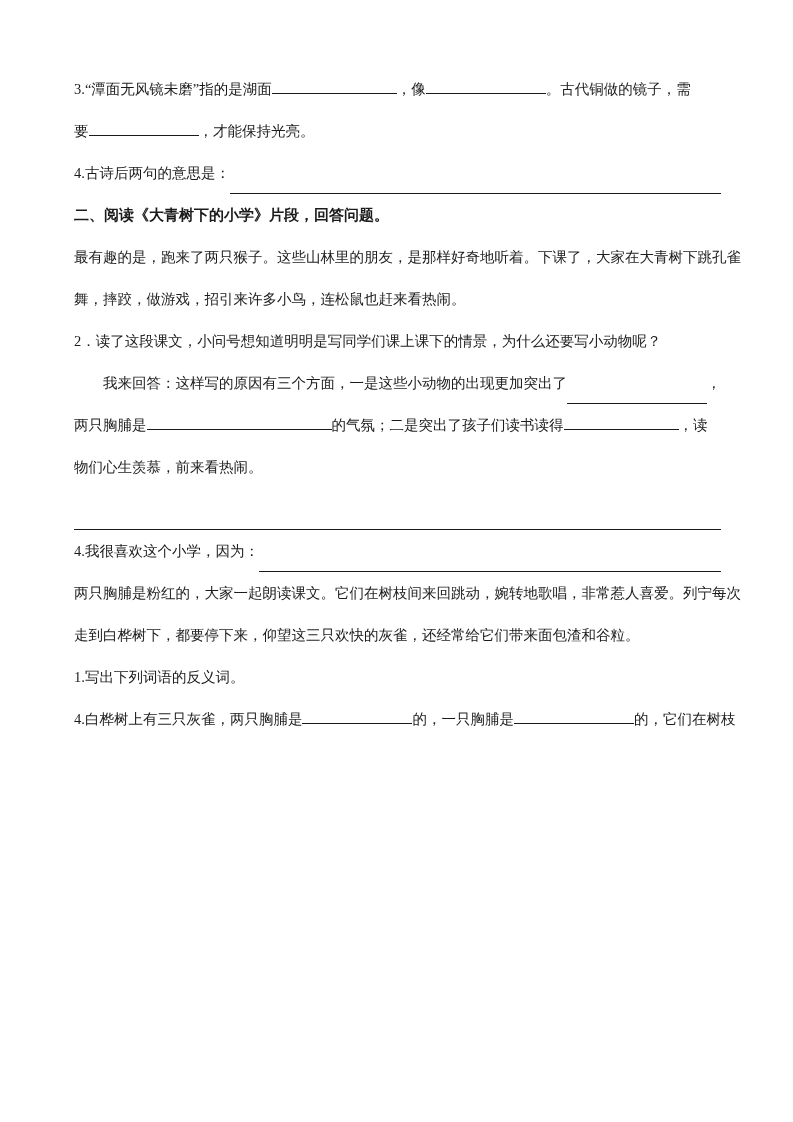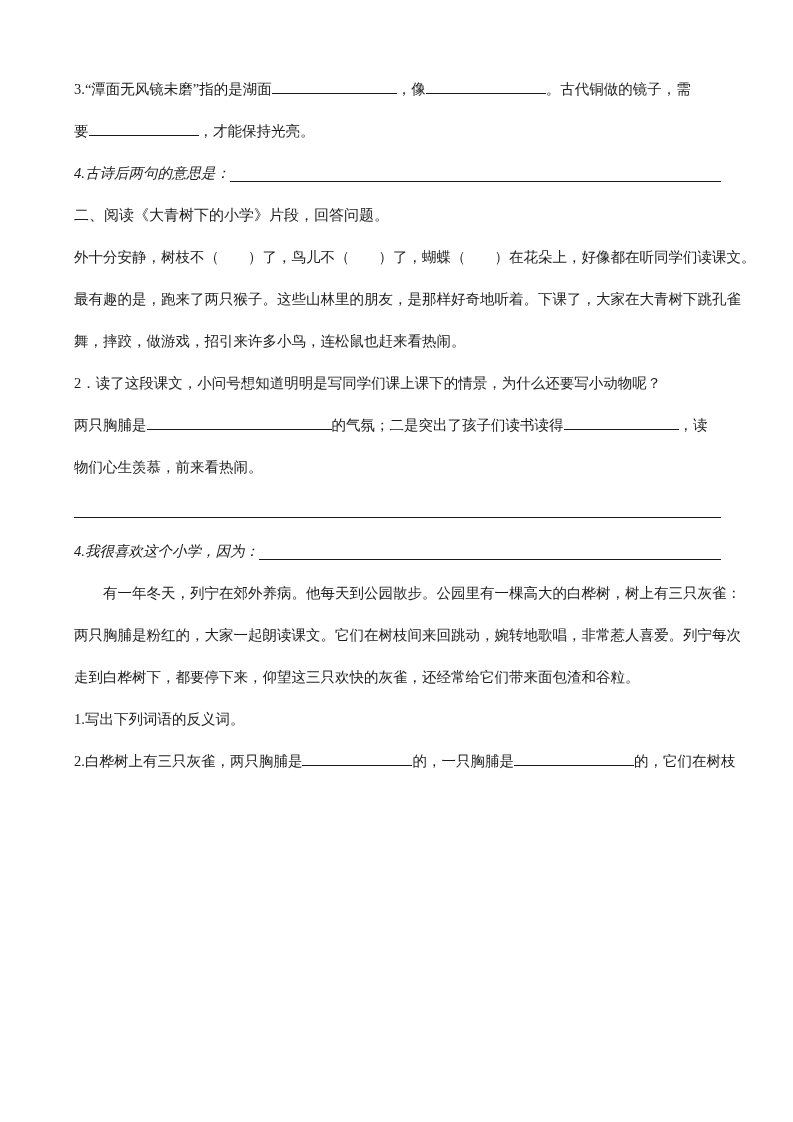--- a/index.html
+++ b/index.html
@@ -17,25 +17,25 @@
     padding: 68px 72px 0 74px;
     background: #ffffff;
   }
   .line {
     height: 42px;
     line-height: 42px;
     font-size: 14.5px;
     white-space: pre;
   }
   .line.h {
-    font-weight: 400;
+    font-weight: 700;
     font-size: 15px;
   }
   .line.indent { padding-left: 29px; }
-  .line.fill-line { display: flex; align-items: flex-start; font-style: italic; }
+  .line.fill-line { display: flex; align-items: flex-end; }
   .fill-line .seg { flex: 0 0 auto; }
   .blank {
     display: inline-block;
     height: 3px;
     border-bottom: 1px solid #1b1b1b;
     vertical-align: baseline;
   }
   .fill-line .blank {
     flex: 1 1 auto;
     height: 0;
@@ -44,26 +44,25 @@
   }
 </style>
 </head>
 <body>
 
 <div class="page">
     <div class="line q"><span class="seg">3.“潭面无风镜未磨”指的是湖面</span><span class="blank" style="width: 125px;"></span><span class="seg">，像</span><span class="blank" style="width: 120px;"></span><span class="seg">。古代铜做的镜子，需</span></div>
     <div class="line q"><span class="seg">要</span><span class="blank" style="width: 110px;"></span><span class="seg">，才能保持光亮。</span></div>
     <div class="line q fill-line"><span class="seg">4.古诗后两句的意思是：</span><span class="blank fill"></span></div>
     <div class="line h"><span class="seg">二、阅读《大青树下的小学》片段，回答问题。</span></div>
-    <div class="line p"><span class="seg">外十分安静，树枝不（　　）了，鸟儿不（　　）了，蝴蝶（　　）在花朵上，好像都在听同学们读课文。</span></div>
     <div class="line p"><span class="seg">最有趣的是，跑来了两只猴子。这些山林里的朋友，是那样好奇地听着。下课了，大家在大青树下跳孔雀</span></div>
     <div class="line p"><span class="seg">舞，摔跤，做游戏，招引来许多小鸟，连松鼠也赶来看热闹。</span></div>
     <div class="line q"><span class="seg">2．读了这段课文，小问号想知道明明是写同学们课上课下的情景，为什么还要写小动物呢？</span></div>
+    <div class="line q indent fill-line"><span class="seg">我来回答：这样写的原因有三个方面，一是这些小动物的出现更加突出了</span><span class="blank fill"></span><span class="seg">，</span></div>
     <div class="line q"><span class="seg">两只胸脯是</span><span class="blank" style="width: 185px;"></span><span class="seg">的气氛；二是突出了孩子们读书读得</span><span class="blank" style="width: 115px;"></span><span class="seg">，读</span></div>
     <div class="line q"><span class="seg">物们心生羡慕，前来看热闹。</span></div>
     <div class="line q fill-line"><span class="blank fill"></span></div>
     <div class="line q fill-line"><span class="seg">4.我很喜欢这个小学，因为：</span><span class="blank fill"></span></div>
-    <div class="line p indent"><span class="seg">有一年冬天，列宁在郊外养病。他每天到公园散步。公园里有一棵高大的白桦树，树上有三只灰雀：</span></div>
     <div class="line p"><span class="seg">两只胸脯是粉红的，大家一起朗读课文。它们在树枝间来回跳动，婉转地歌唱，非常惹人喜爱。列宁每次</span></div>
     <div class="line p"><span class="seg">走到白桦树下，都要停下来，仰望这三只欢快的灰雀，还经常给它们带来面包渣和谷粒。</span></div>
     <div class="line q"><span class="seg">1.写出下列词语的反义词。</span></div>
-    <div class="line q"><span class="seg">2.白桦树上有三只灰雀，两只胸脯是</span><span class="blank" style="width: 110px;"></span><span class="seg">的，一只胸脯是</span><span class="blank" style="width: 120px;"></span><span class="seg">的，它们在树枝</span></div>
+    <div class="line q"><span class="seg">4.白桦树上有三只灰雀，两只胸脯是</span><span class="blank" style="width: 110px;"></span><span class="seg">的，一只胸脯是</span><span class="blank" style="width: 120px;"></span><span class="seg">的，它们在树枝</span></div>
   </div>
 
 </body></html>

